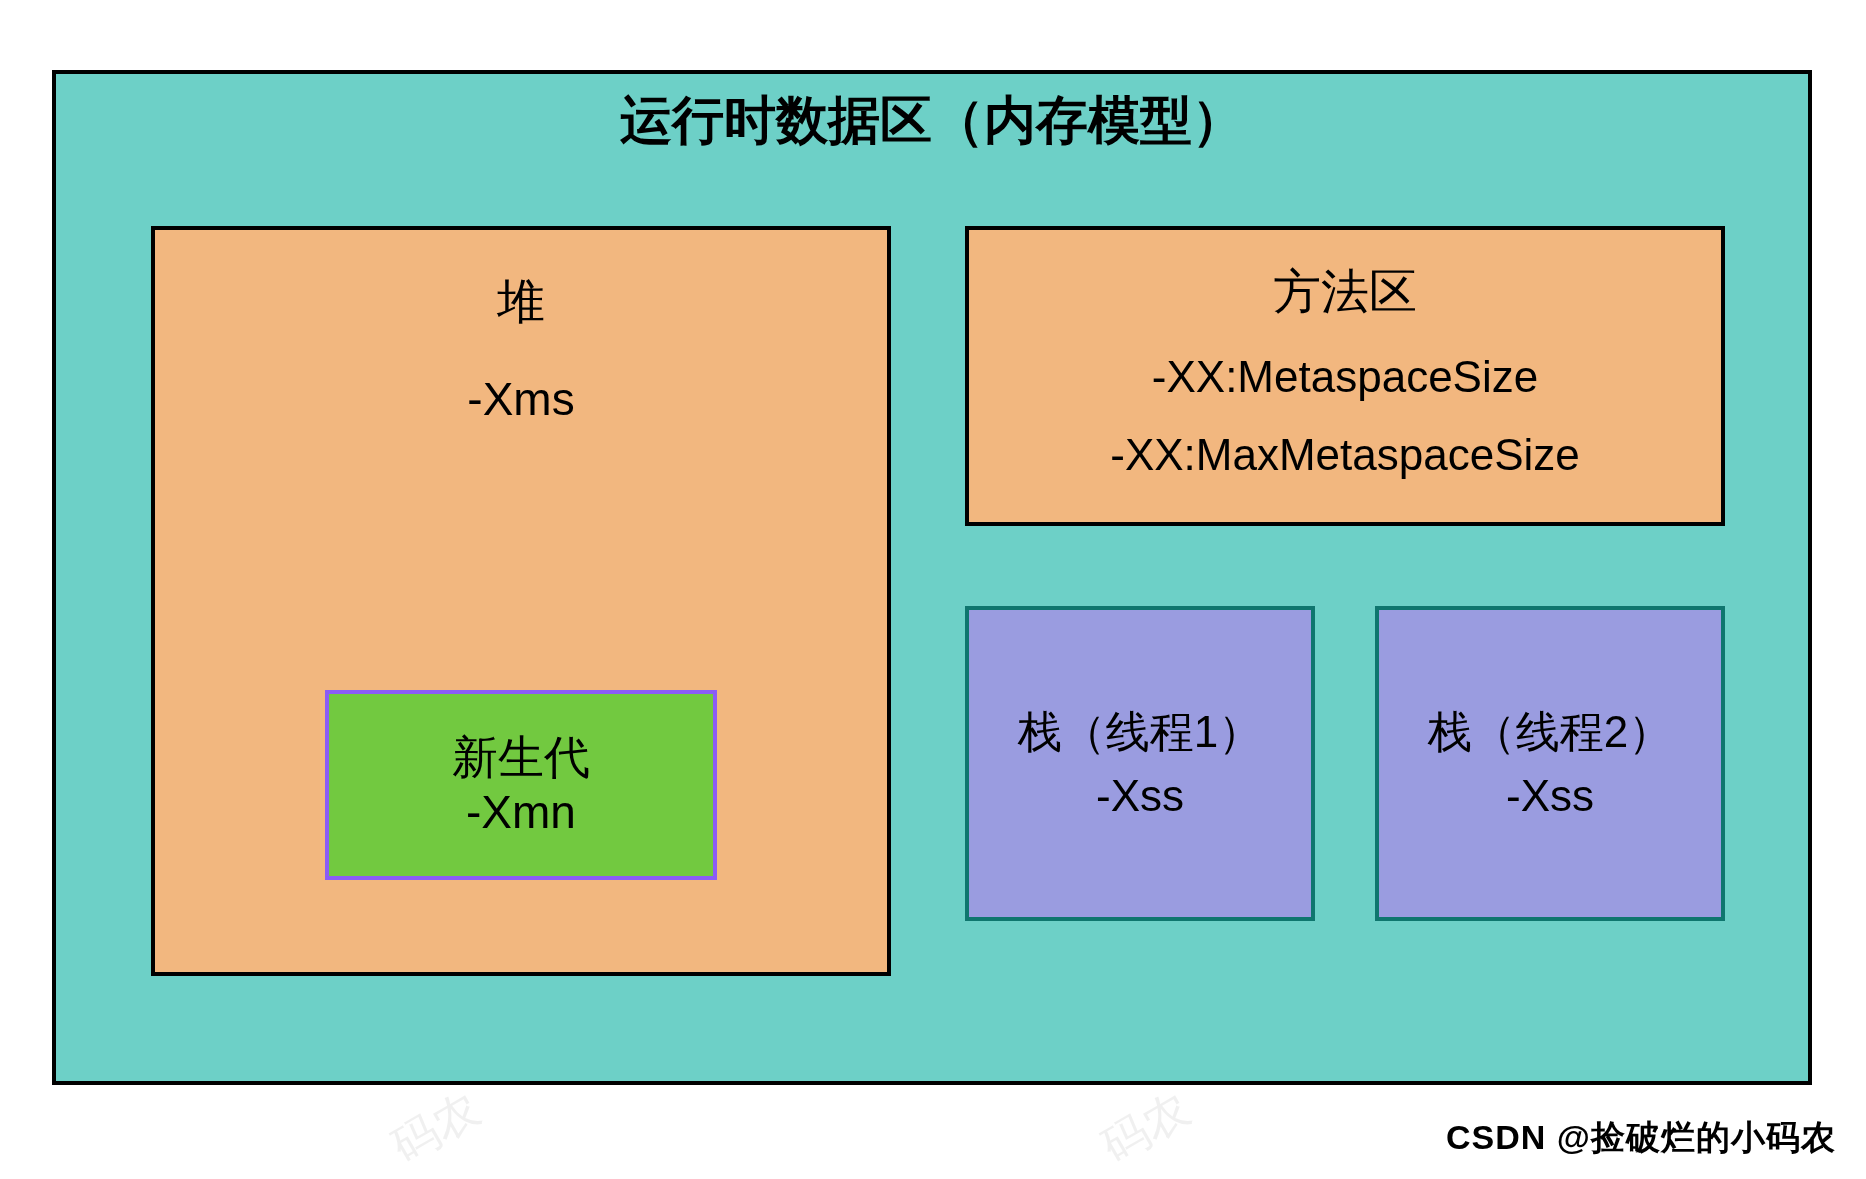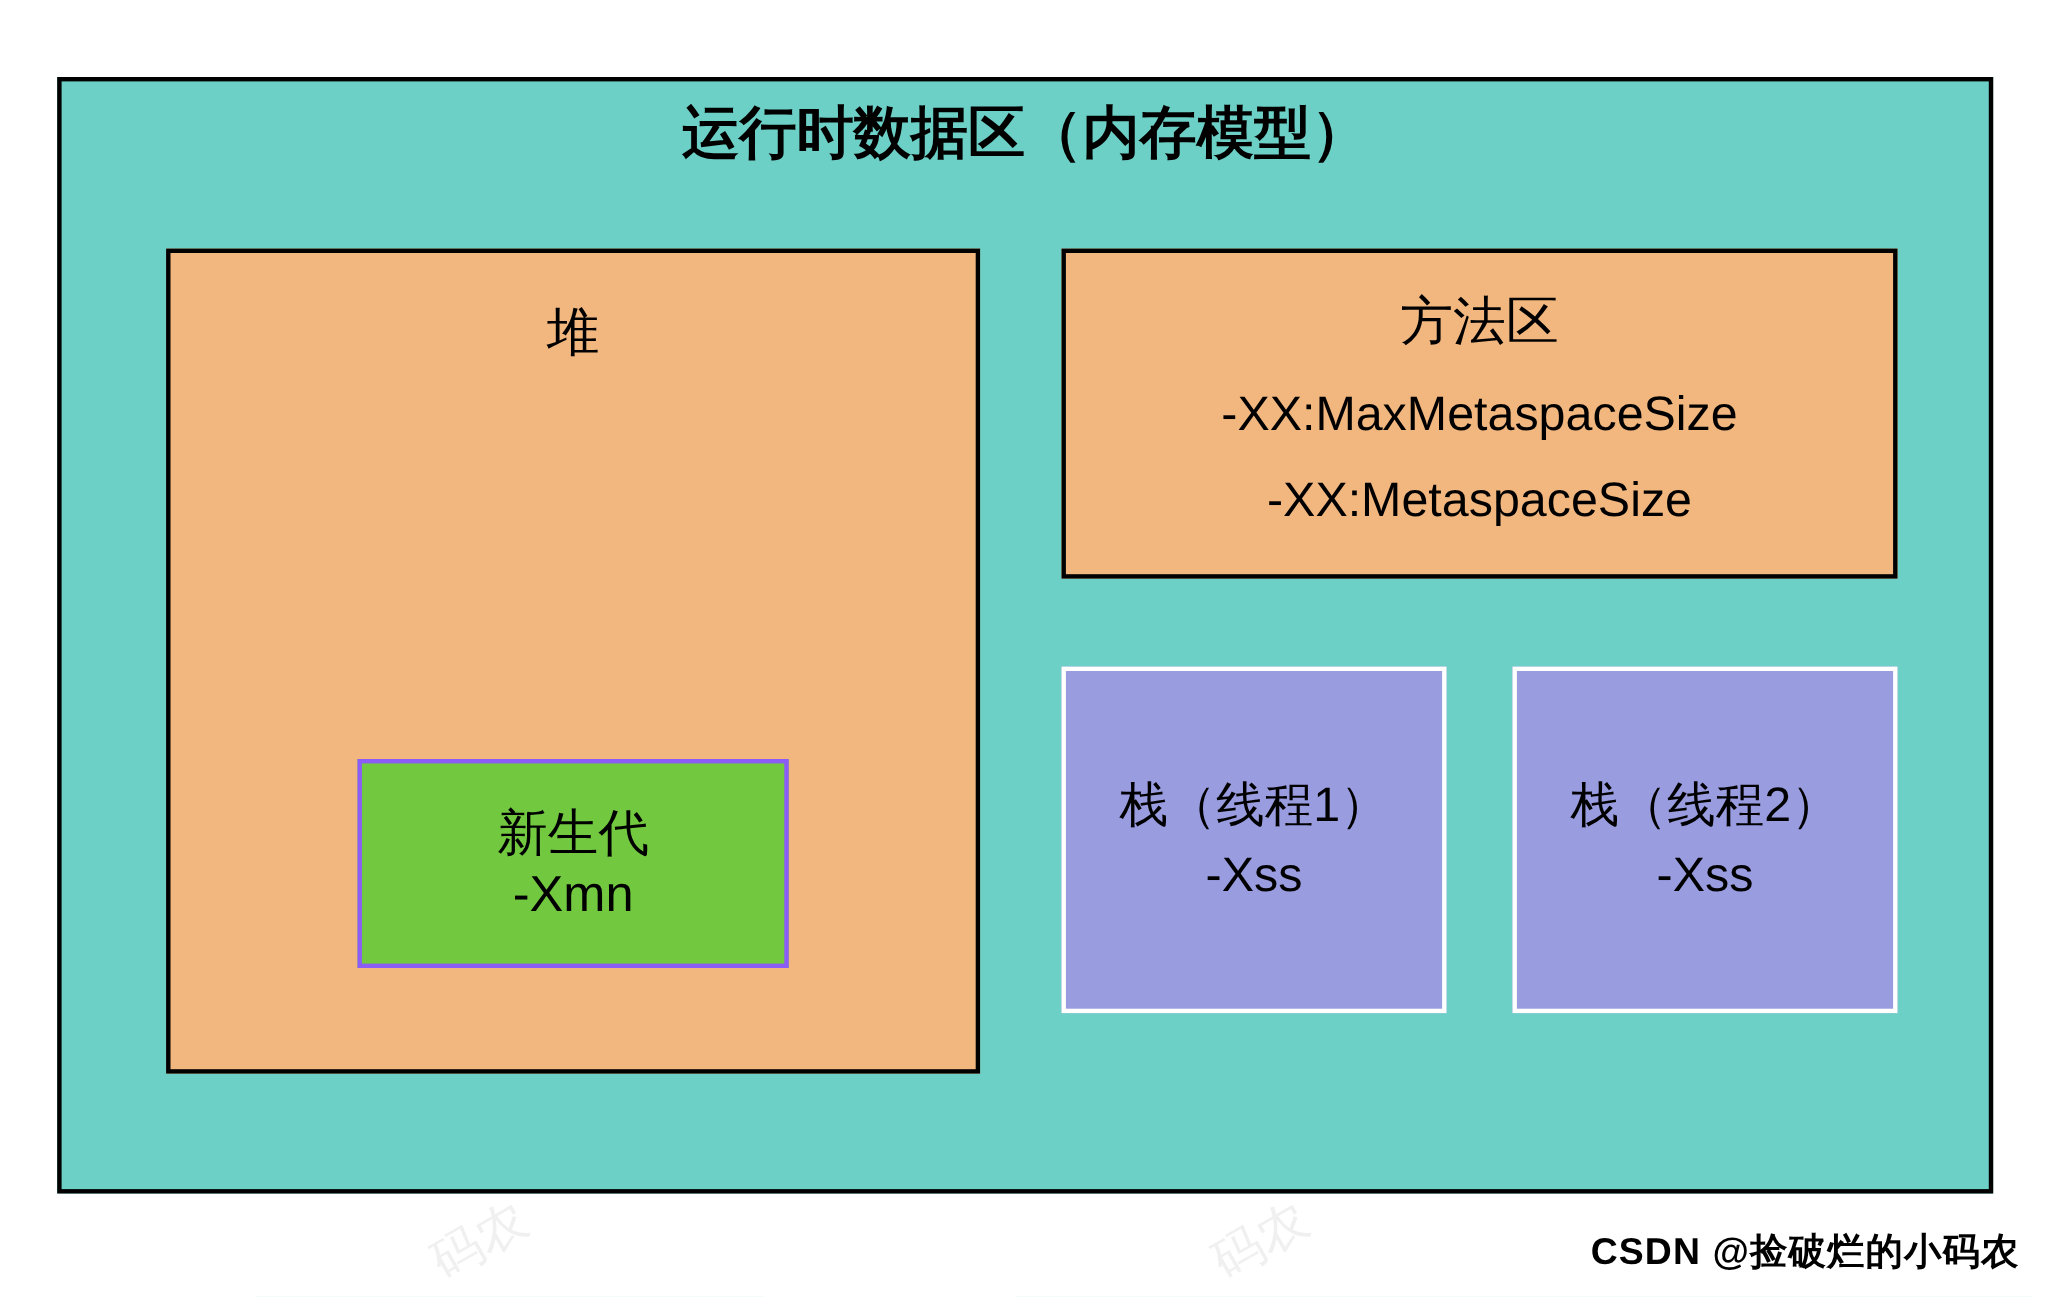--- a/index.html
+++ b/index.html
@@ -91,21 +91,21 @@
   }
   .stacks-row {
     display: flex;
     gap: 60px;
     margin-top: 80px;
   }
   .stack-box {
     flex: 0 0 350px;
     height: 315px;
     background: #9a9ce0;
-    border: 4px solid #ffffff;
+    border: 4px solid #0f766e;
     text-align: center;
     display: flex;
     flex-direction: column;
     justify-content: center;
     gap: 6px;
   }
   .stack-box .sl { font-size: 44px; line-height: 1.3; }
   .watermark-main {
     position: absolute;
     right: 30px;
@@ -130,32 +130,33 @@
 </head>
 <body>
 
 <div class="outer-container">
   <div class="title">运行时数据区（内存模型）</div>
 
   <div class="content-row">
 
     <div class="heap-box">
       <div class="heap-label">堆</div>
+      <div class="heap-line">-Xms</div>
 
       <div class="young-box">
         <div class="yl1">新生代</div>
         <div class="yl2">-Xmn</div>
       </div>
     </div>
 
     <div class="right-col">
       <div class="method-box">
         <div class="method-label">方法区</div>
+        <div class="method-line">-XX:MetaspaceSize</div>
         <div class="method-line">-XX:MaxMetaspaceSize</div>
-        <div class="method-line">-XX:MetaspaceSize</div>
       </div>
 
       <div class="stacks-row">
         <div class="stack-box">
           <div class="sl">栈（线程1）</div>
           <div class="sl">-Xss</div>
         </div>
         <div class="stack-box">
           <div class="sl">栈（线程2）</div>
           <div class="sl">-Xss</div>

